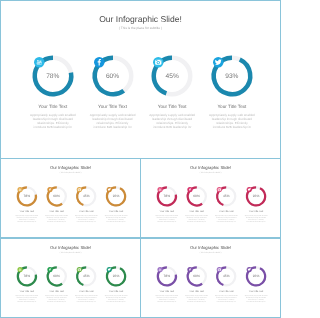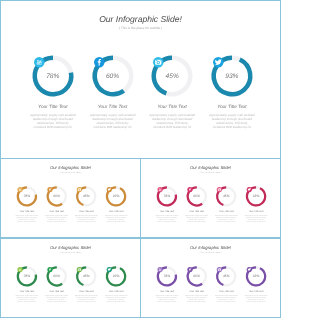--- a/index.html
+++ b/index.html
@@ -3,21 +3,21 @@
 <meta charset="utf-8">
 <title>Infographic Slide Preview</title>
 <style>
   html,body{margin:0;padding:0;}
   body{width:281px;height:318px;overflow:hidden;background:#ffffff;
        font-family:"Liberation Sans",sans-serif;text-rendering:geometricPrecision;}
   .page{position:relative;width:281px;height:318px;background:#fff;}
 
   
   .frame{position:absolute;overflow:hidden;background:#4c1d95;box-sizing:border-box;
-         border:1px solid #8ac4da;font-style:italic;}
+         border:1px solid #8ac4da;}
   .frame-hero{left:0;top:0;width:281px;height:159px;}
   .frame-t1{left:0;top:158px;width:141px;height:80px;}
   .frame-t2{left:140px;top:158px;width:141px;height:80px;}
   .frame-t3{left:0;top:238px;width:141px;height:80px;}
   .frame-t4{left:140px;top:238px;width:141px;height:80px;}
 
   
   .slide{position:absolute;left:0;top:0;width:279px;height:157px;
          transform-origin:0 0;background:#fff;}
   .frame-hero .slide{transform:scale(1);}

